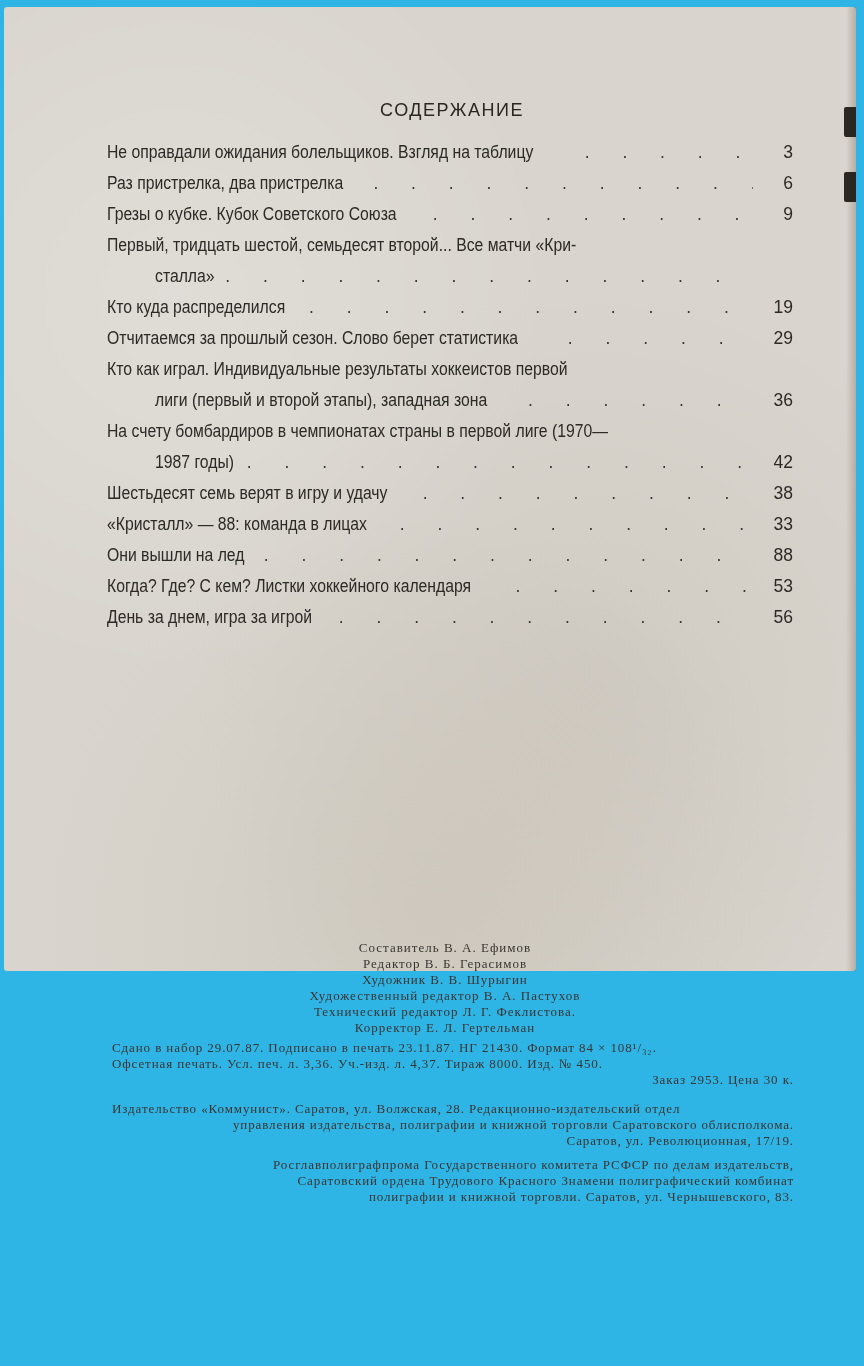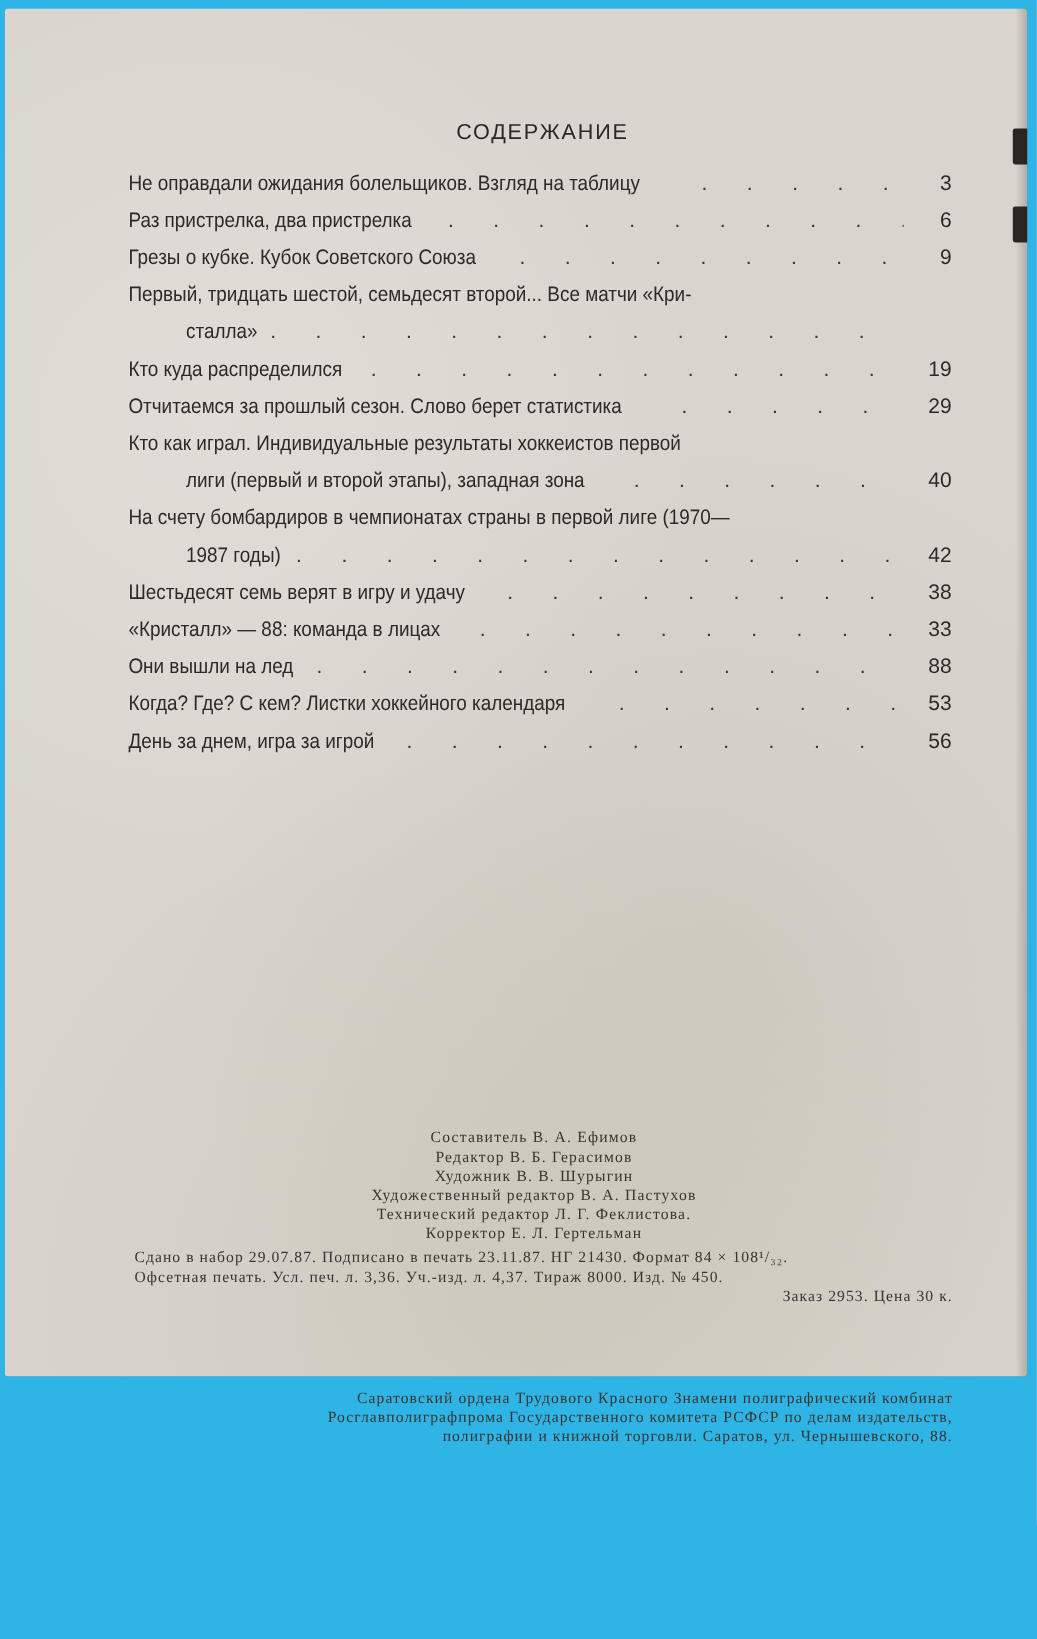--- a/index.html
+++ b/index.html
@@ -3,21 +3,21 @@
 <meta charset="utf-8">
 <style>
   html, body { margin:0; padding:0; }
   body {
     width:864px; height:1366px; overflow:hidden;
     background:#2fb4e6;
     font-family:"Liberation Serif", serif;
     position:relative;
   }
   .page {
-    position:absolute; left:4px; top:7px; width:852px; height:1140px;
+    position:absolute; left:4px; top:7px; width:852px; height:964px;
     background:#d9d5ce;
     background-image:
       radial-gradient(circle at 20% 30%, rgba(255,255,255,0.18), transparent 40%),
       radial-gradient(circle at 70% 70%, rgba(170,160,145,0.18), transparent 45%),
       radial-gradient(circle at 50% 95%, rgba(180,170,150,0.25), transparent 40%);
     border-radius:3px;
   }
   .page-edge {
     position:absolute; right:0; top:0; width:10px; height:100%;
     background:linear-gradient(to right, rgba(0,0,0,0), rgba(110,100,90,0.35));
@@ -100,21 +100,21 @@
           <span class="page-num">29</span>
         </div>
       </div>
       <div class="toc-entry">
         <div class="toc-line">
           <span class="toc-text">Кто как играл. Индивидуальные результаты хоккеистов первой</span>
         </div>
         <div class="toc-line indent">
           <span class="toc-text">лиги (первый и второй этапы), западная зона</span>
           <span class="dots">. . . . . . . . . . . . . . . . . . . . . . . . . . . . . .</span>
-          <span class="page-num">40</span>
+          <span class="page-num">36</span>
         </div>
       </div>
       <div class="toc-entry">
         <div class="toc-line">
           <span class="toc-text">На счету бомбардиров в чемпионатах страны в первой лиге (1970—</span>
         </div>
         <div class="toc-line indent">
           <span class="toc-text">1987 годы)</span>
           <span class="dots">. . . . . . . . . . . . . . . . . . . . . . . . . . . . . .</span>
           <span class="page-num">42</span>
@@ -165,19 +165,24 @@
       <div>Технический редактор Л. Г. Феклистова.</div>
       <div>Корректор Е. Л. Гертельман</div>
     </div>
 
   <div class="imprint" style="top:1033px;">
     <p>Сдано в набор 29.07.87. Подписано в печать 23.11.87. НГ 21430. Формат 84 × 108¹/₃₂.</p>
     <p>Офсетная печать. Усл. печ. л. 3,36. Уч.-изд. л. 4,37. Тираж 8000. Изд. № 450.</p>
     <p class="center" style="padding-left:60px">Заказ 2953. Цена 30 к.</p>
   </div>
 
+  <div class="imprint" style="top:1094px;">
+    <p>Издательство «Коммунист». Саратов, ул. Волжская, 28. Редакционно-издательский отдел</p>
+    <p class="center">управления издательства, полиграфии и книжной торговли Саратовского облисполкома.</p>
+    <p class="center">Саратов, ул. Революционная, 17/19.</p>
+  </div>
 
   <div class="imprint" style="top:1150px;">
+    <p class="center">Росглавполиграфпрома Государственного комитета РСФСР по делам издательств,</p>
     <p class="center">Саратовский ордена Трудового Красного Знамени полиграфический комбинат</p>
-    <p class="center">Росглавполиграфпрома Государственного комитета РСФСР по делам издательств,</p>
-    <p class="center">полиграфии и книжной торговли. Саратов, ул. Чернышевского, 88.</p>
+    <p class="center">полиграфии и книжной торговли. Саратов, ул. Чернышевского, 83.</p>
   </div>
 </div>
 
 </body></html>

